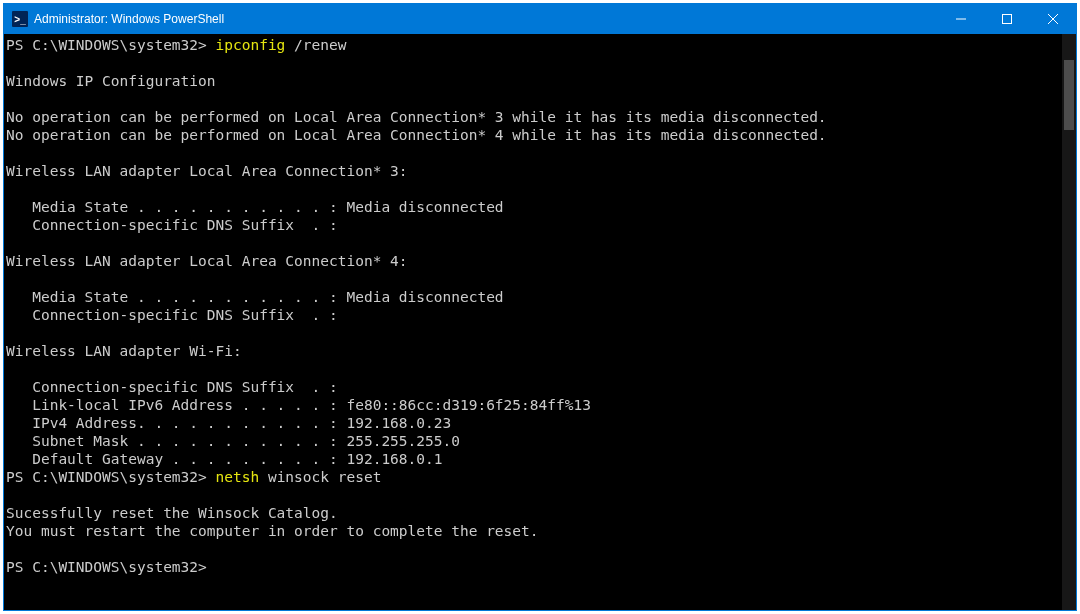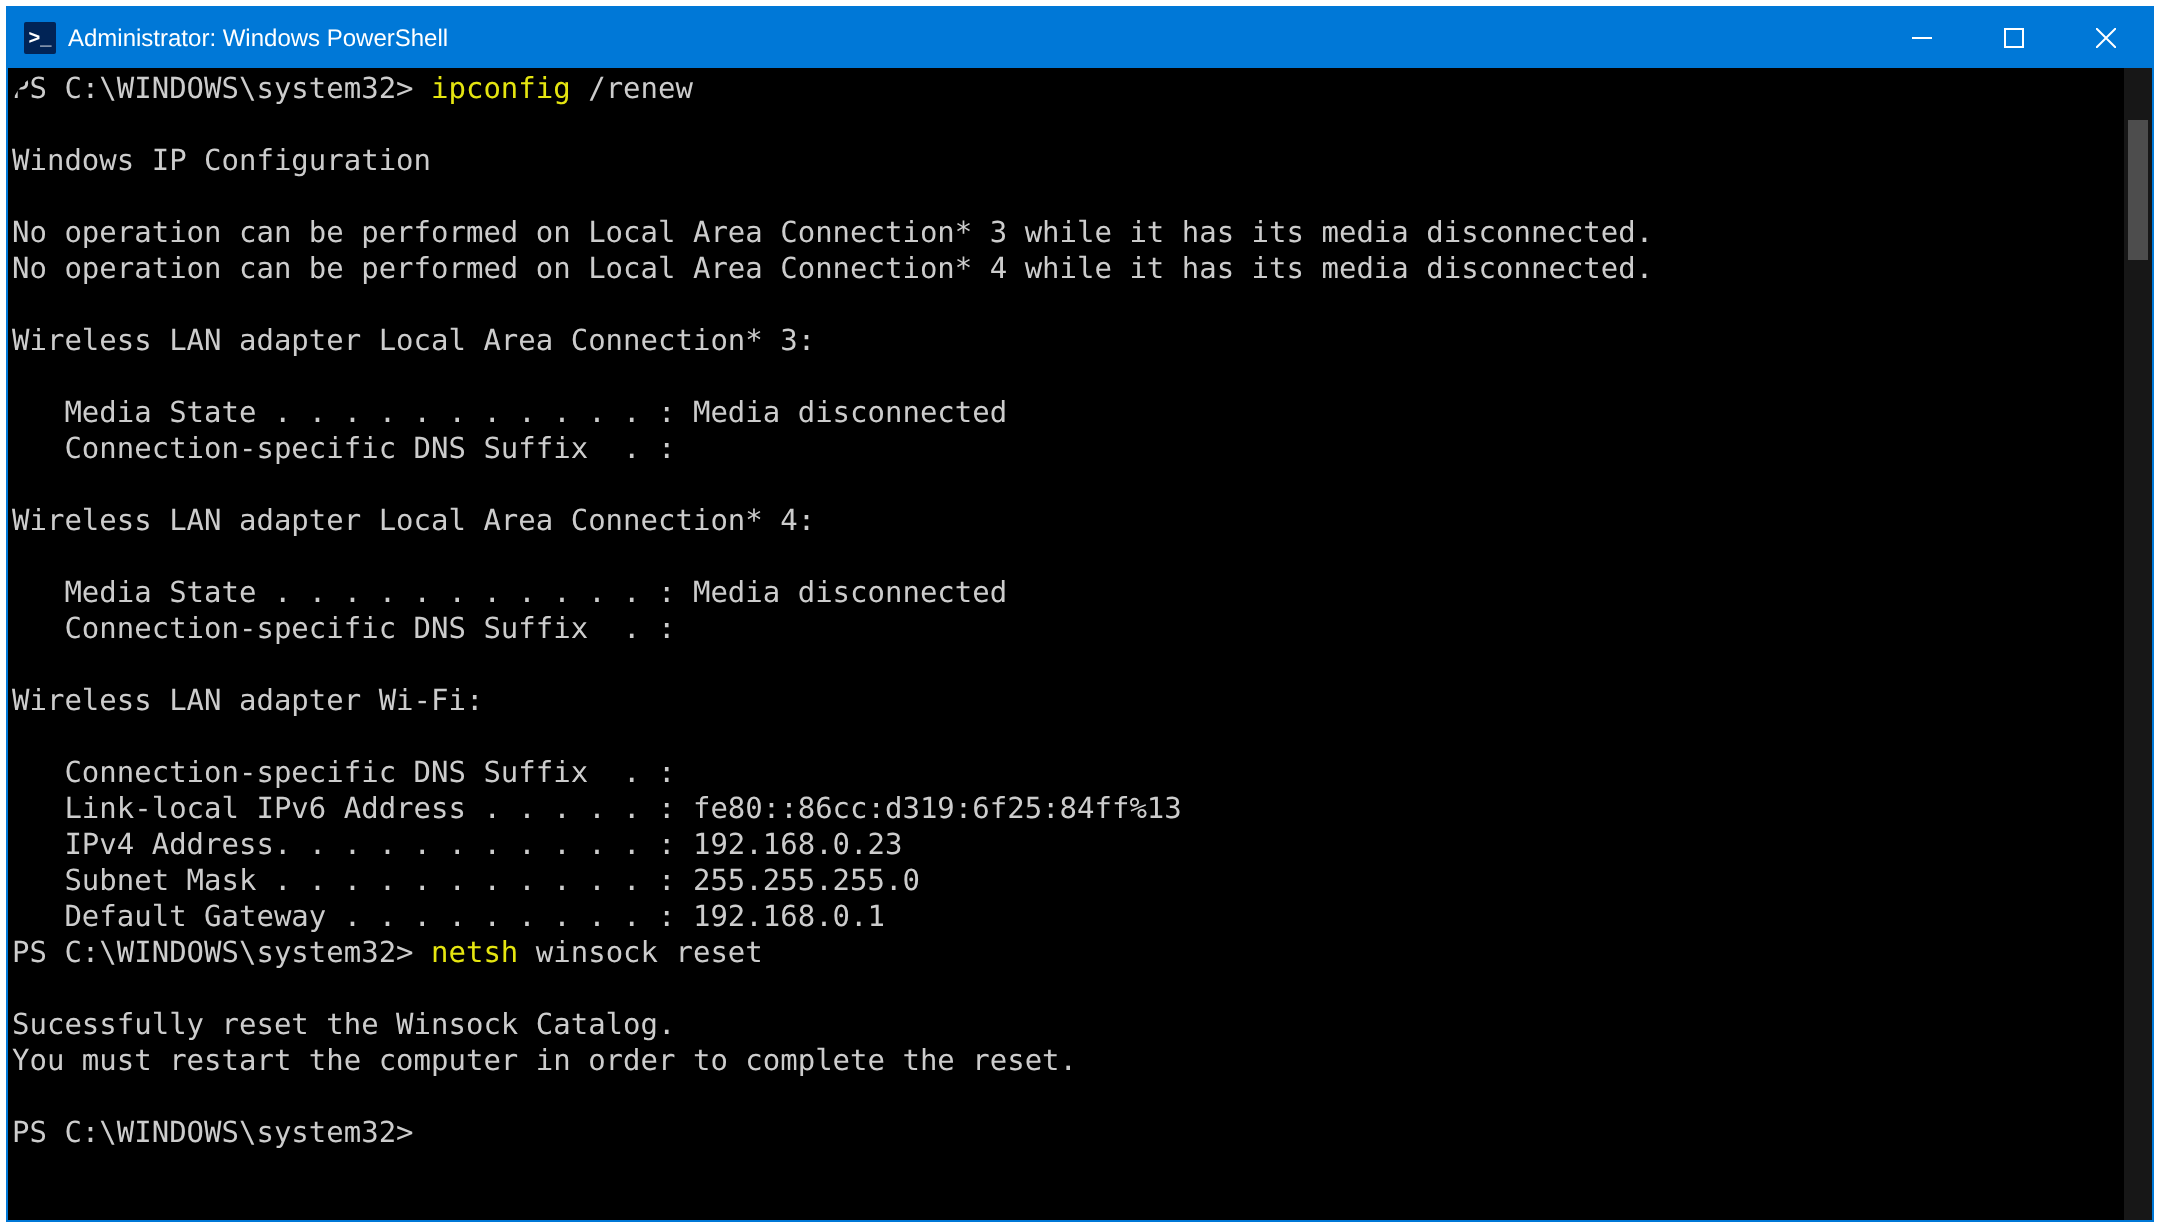--- a/index.html
+++ b/index.html
@@ -68,21 +68,20 @@
     right: 14px;
     bottom: 0;
     background: #000000;
     color: #cccccc;
     font-family: Consolas, "Lucida Console", monospace;
     font-size: 14.5px;
     line-height: 18px;
     white-space: pre;
     padding: 2px 12px 0 2px;
     overflow: hidden;
-    border-radius: 27px;
   }
   .scrollbar {
     position: absolute;
     top: 0;
     right: 0;
     width: 14px;
     height: 100%;
     background: #171717;
   }
   .scrollbar .thumb {

